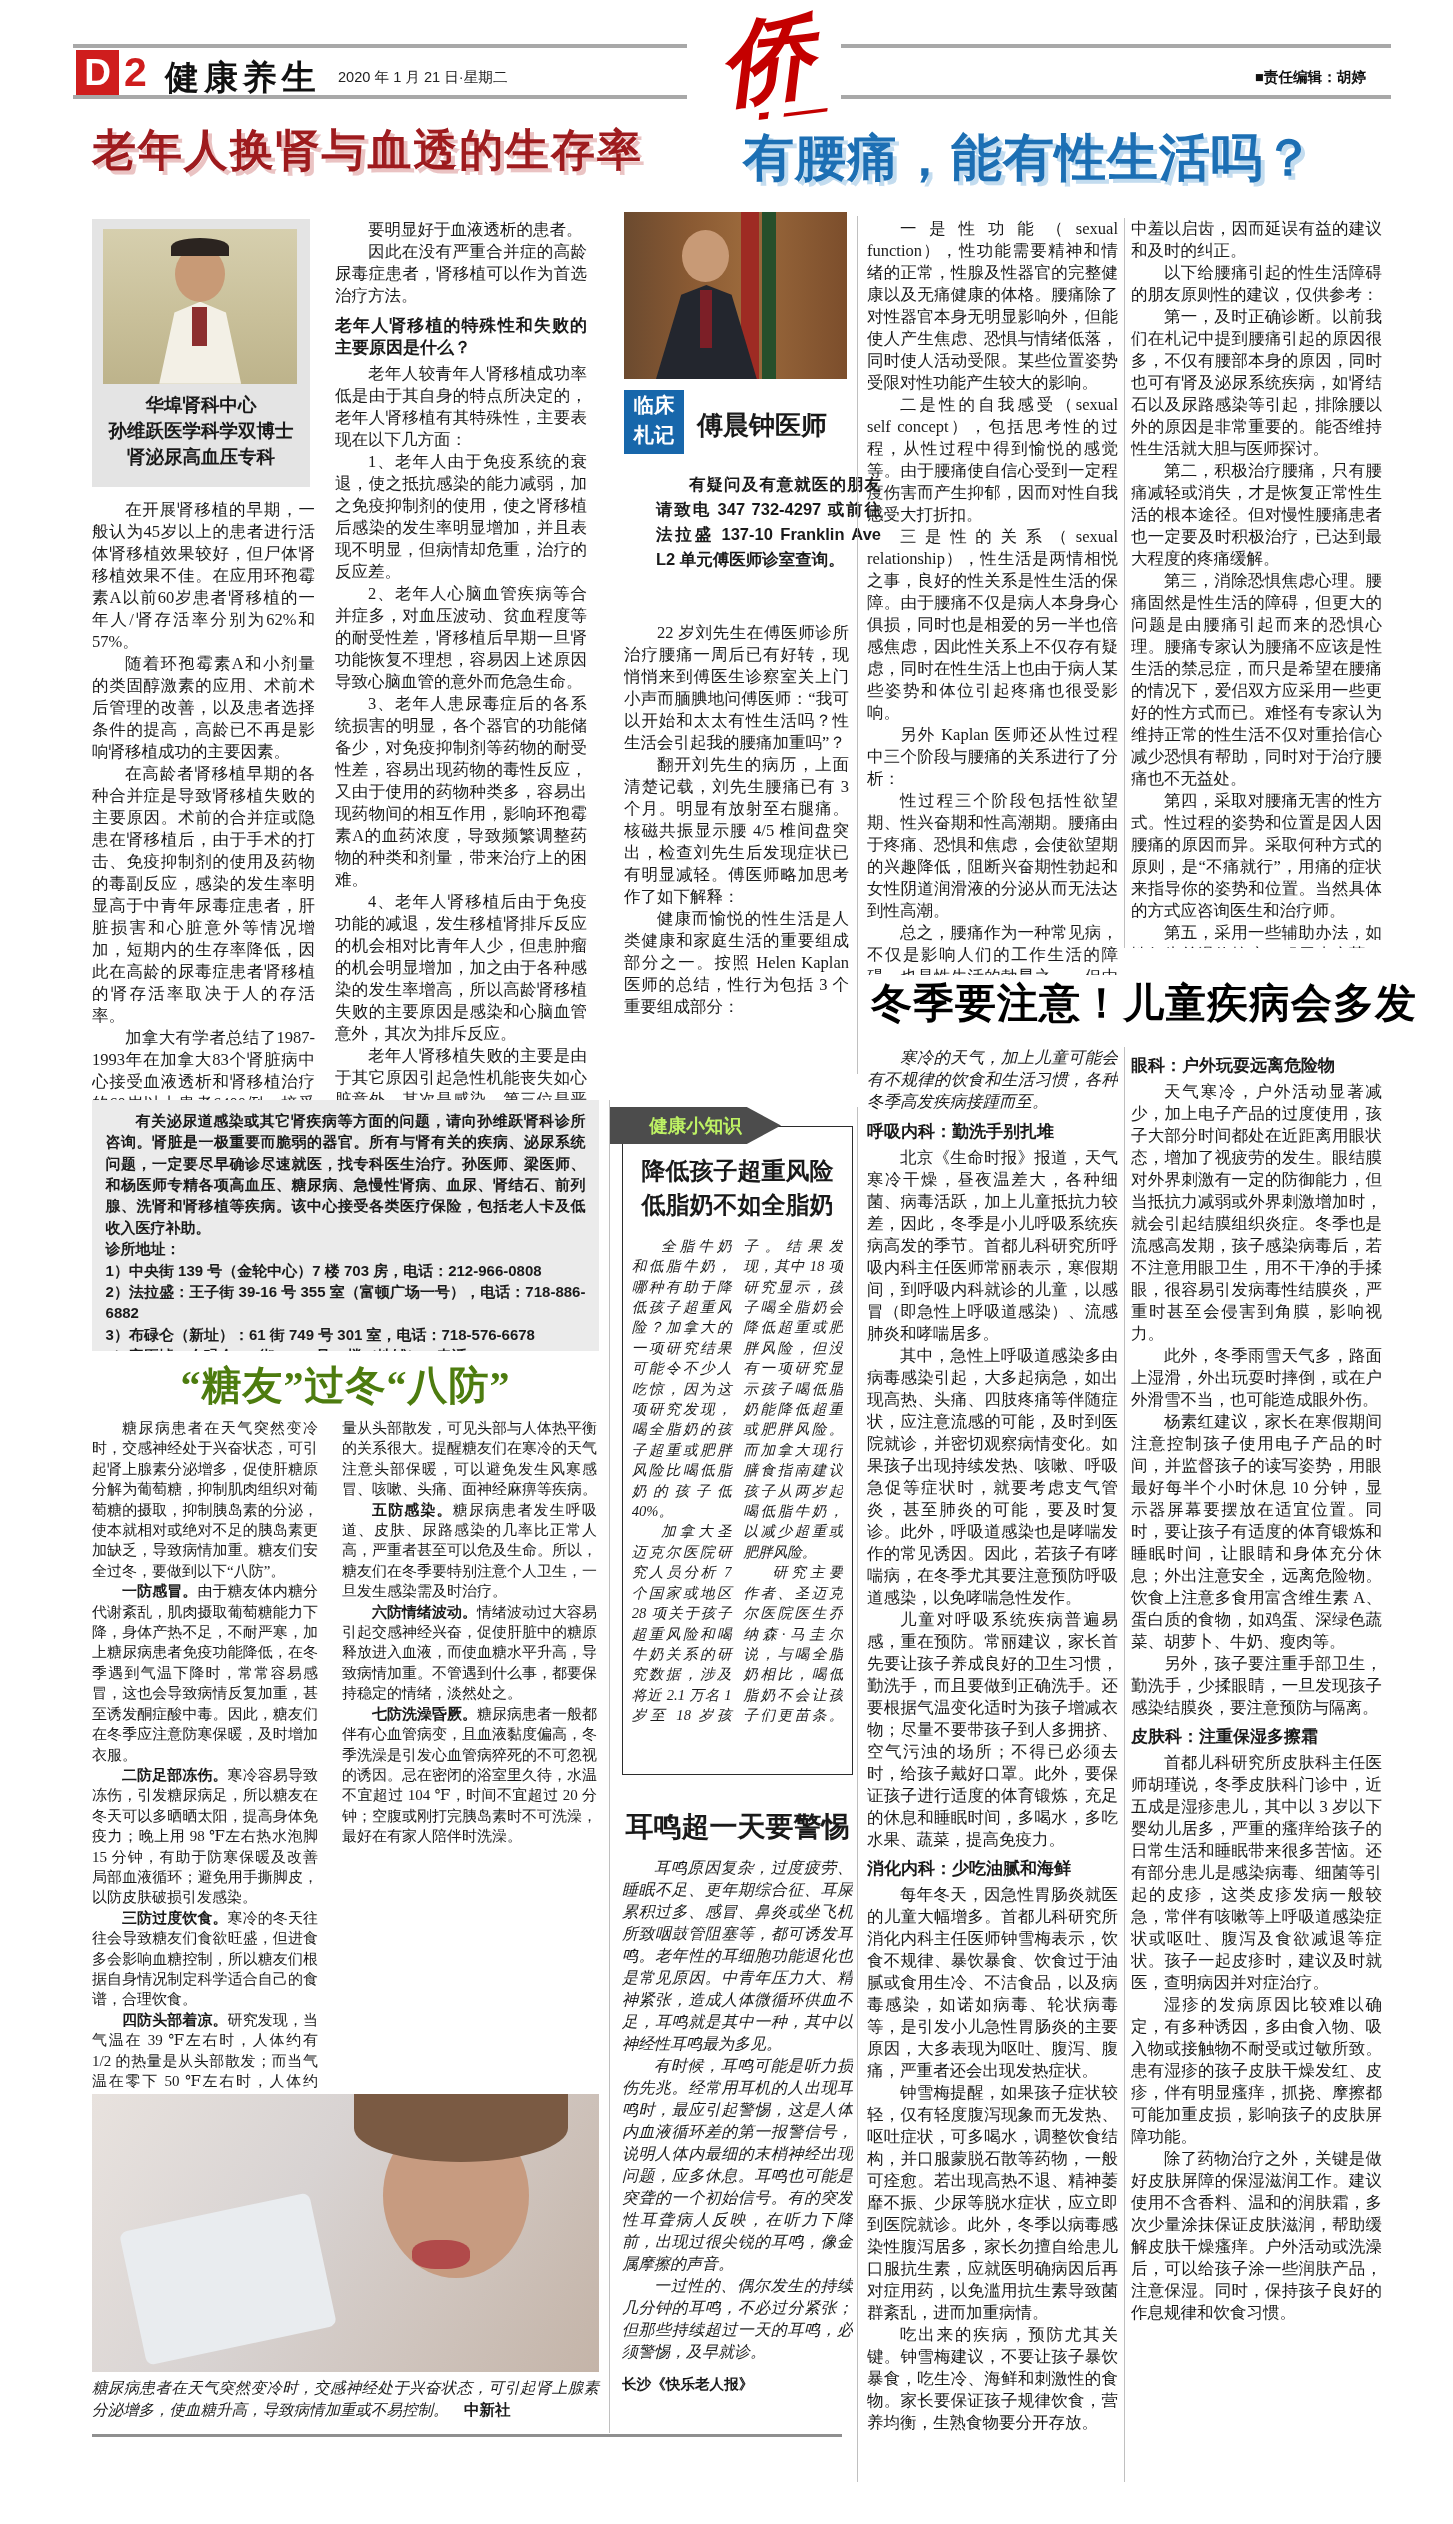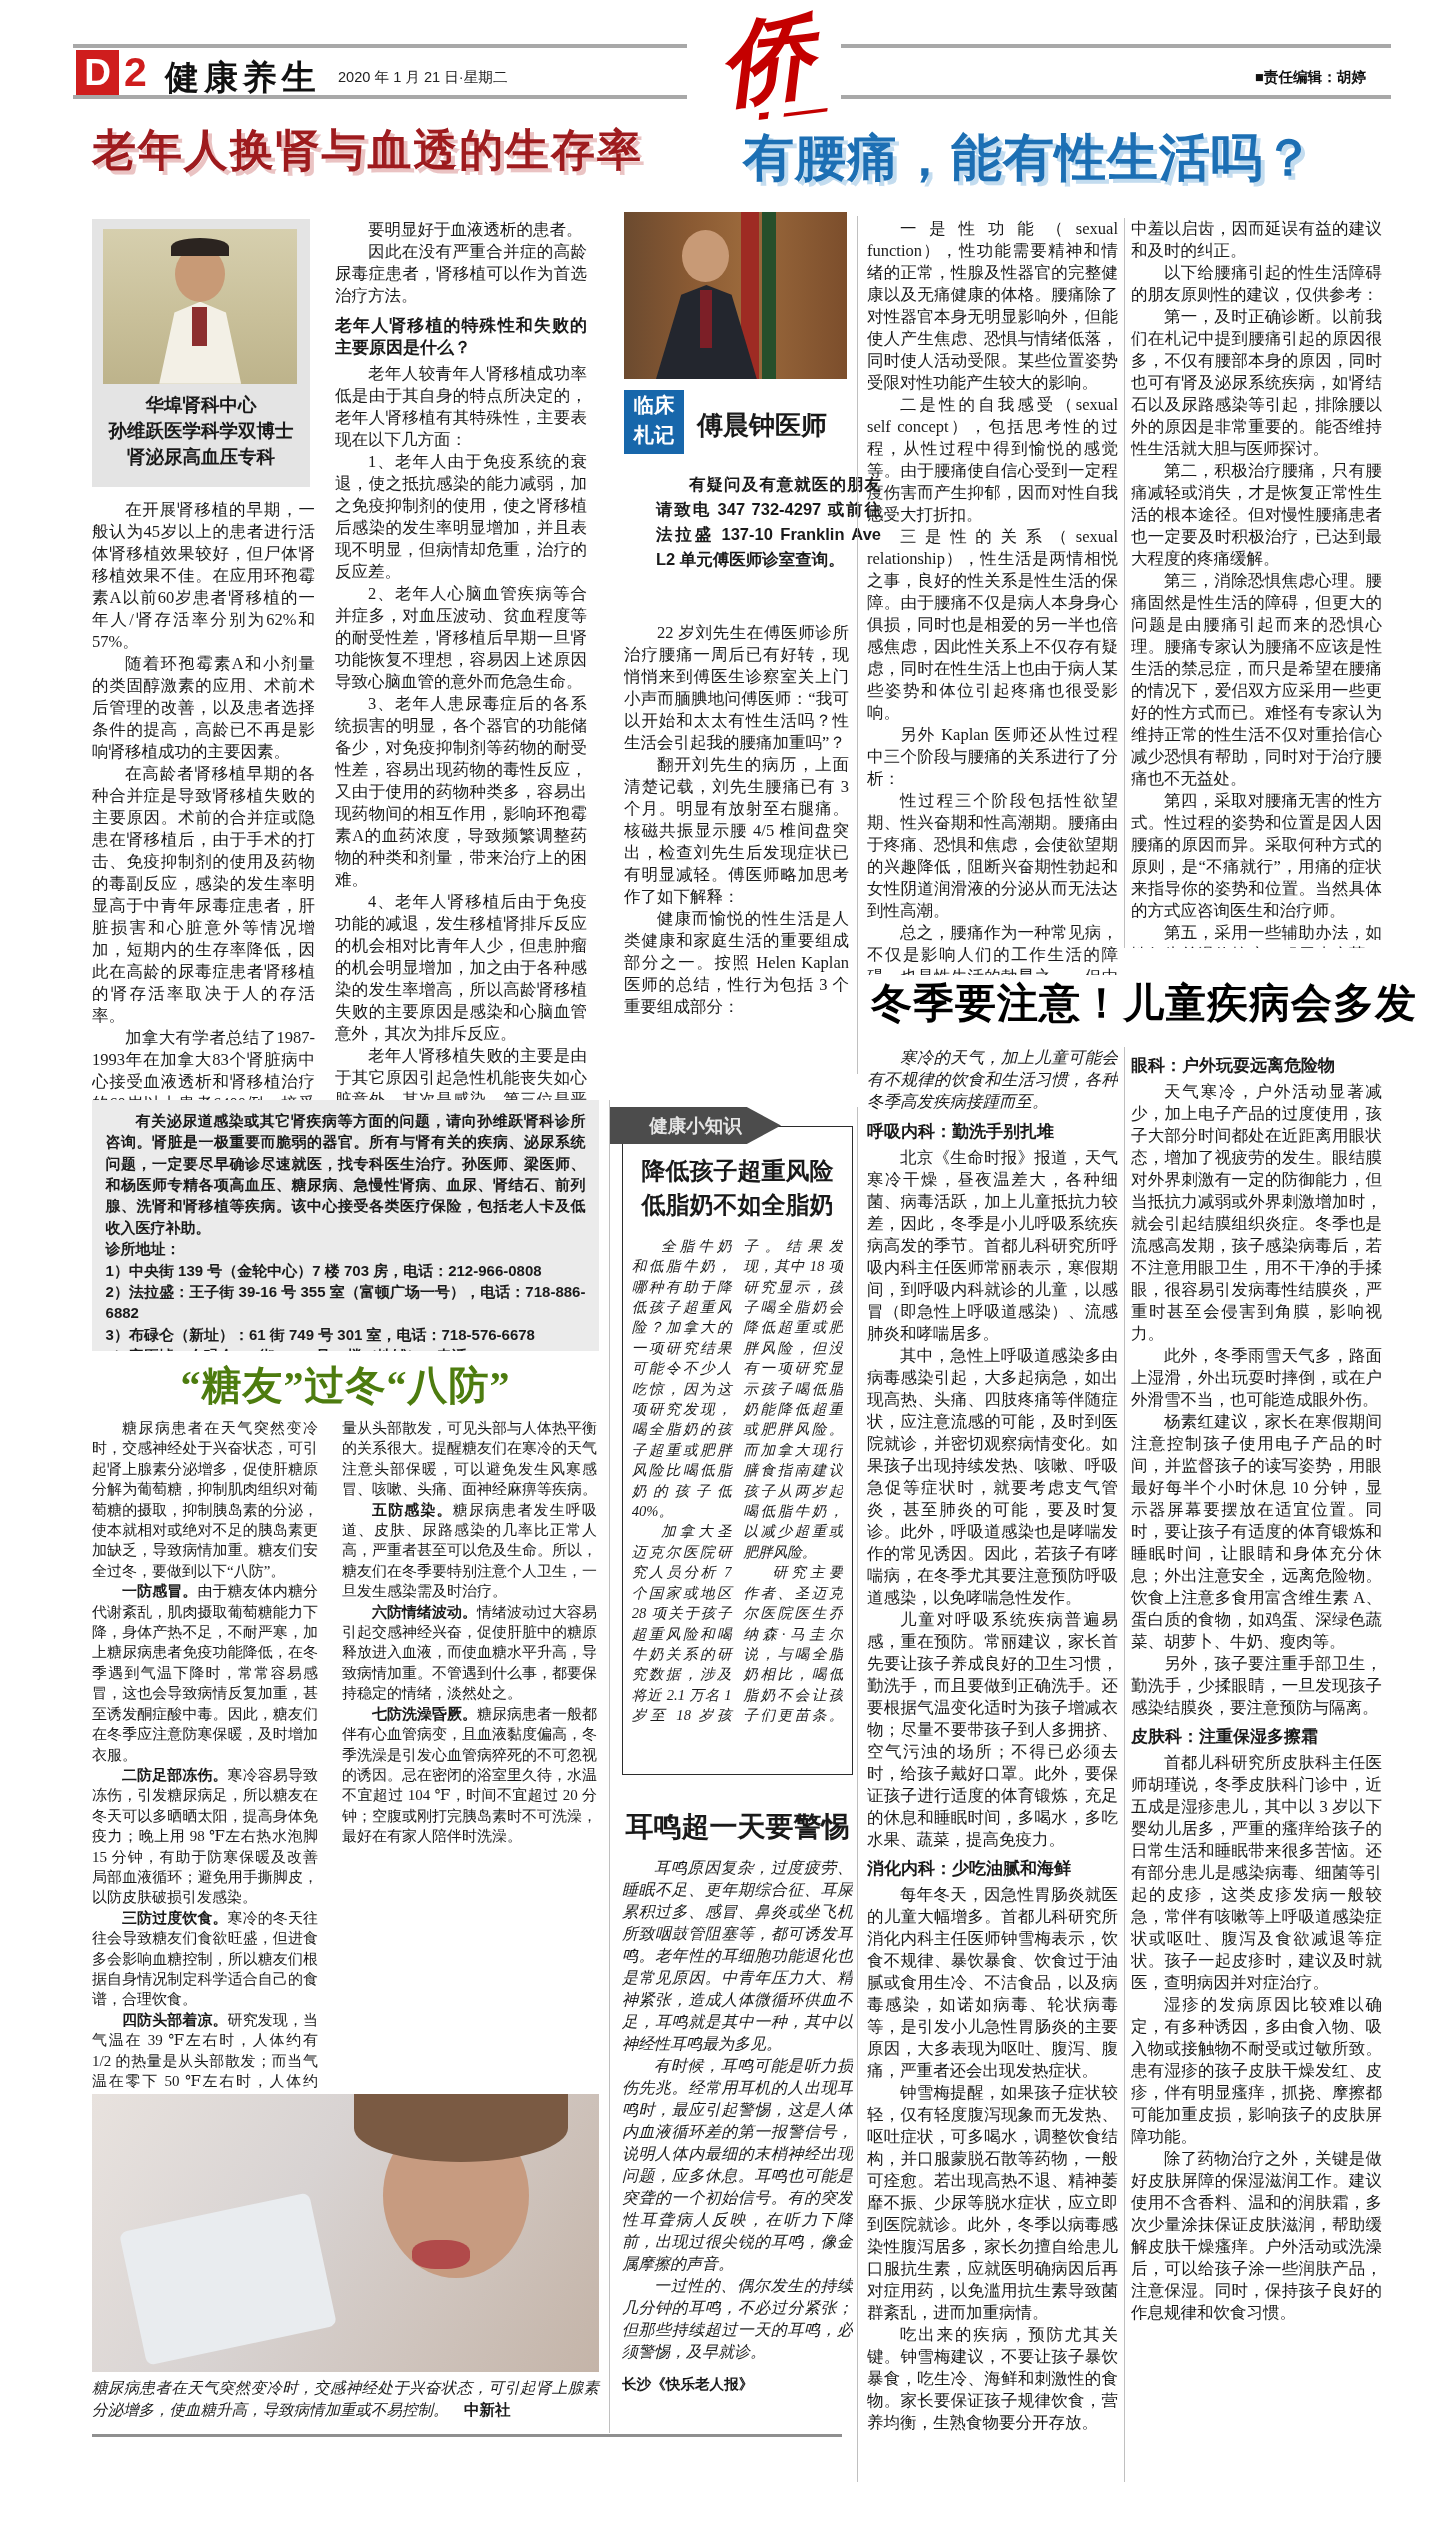--- a/index.html
+++ b/index.html
@@ -50,21 +50,21 @@
 
   
   .clin-box{background:#1767ab;color:#fff;font-family:"Liberation Sans",sans-serif;
             font-weight:900;font-size:20.4px;line-height:30px;text-align:center;}
   .fu-name{font-family:"Liberation Sans",sans-serif;font-weight:900;font-size:26px;}
   .contact{font-family:"Liberation Sans",sans-serif;font-weight:700;font-size:16.5px;line-height:25px;
            text-align:justify;margin-left:32px;}
   .contact p{margin:0;text-indent:2em;}
 
   
-  .ribbon{background:#4c4c4c;color:#e5e5e5;font-family:"Liberation Sans",sans-serif;font-weight:700;
+  .ribbon{background:#4c4c4c;color:#bef264;font-family:"Liberation Sans",sans-serif;font-weight:700;
           font-size:18.5px;line-height:37px;text-align:center;
           clip-path:polygon(0 0,80% 0,100% 50%,80% 100%,0 100%);}
   .tips-box{border:1.9px solid #2b2b2b;box-sizing:border-box;padding:5.8px 8.7px;overflow:hidden;}
   .tips-head{font-weight:900;font-size:24px;line-height:34px;text-align:center;margin-top:21.4px;}
   .tips-body{margin-top:13.6px;column-count:2;column-gap:11.7px;font-size:14.6px;font-style:italic;
              line-height:20.4px;height:505px;overflow:hidden;}
   .tips-body p{margin:0;text-indent:2em;text-align:justify;}
 
   .tin-title{font-weight:900;font-size:28px;text-align:center;}
   .tin-body{font-size:16px;font-style:italic;line-height:22px;overflow:hidden;}

